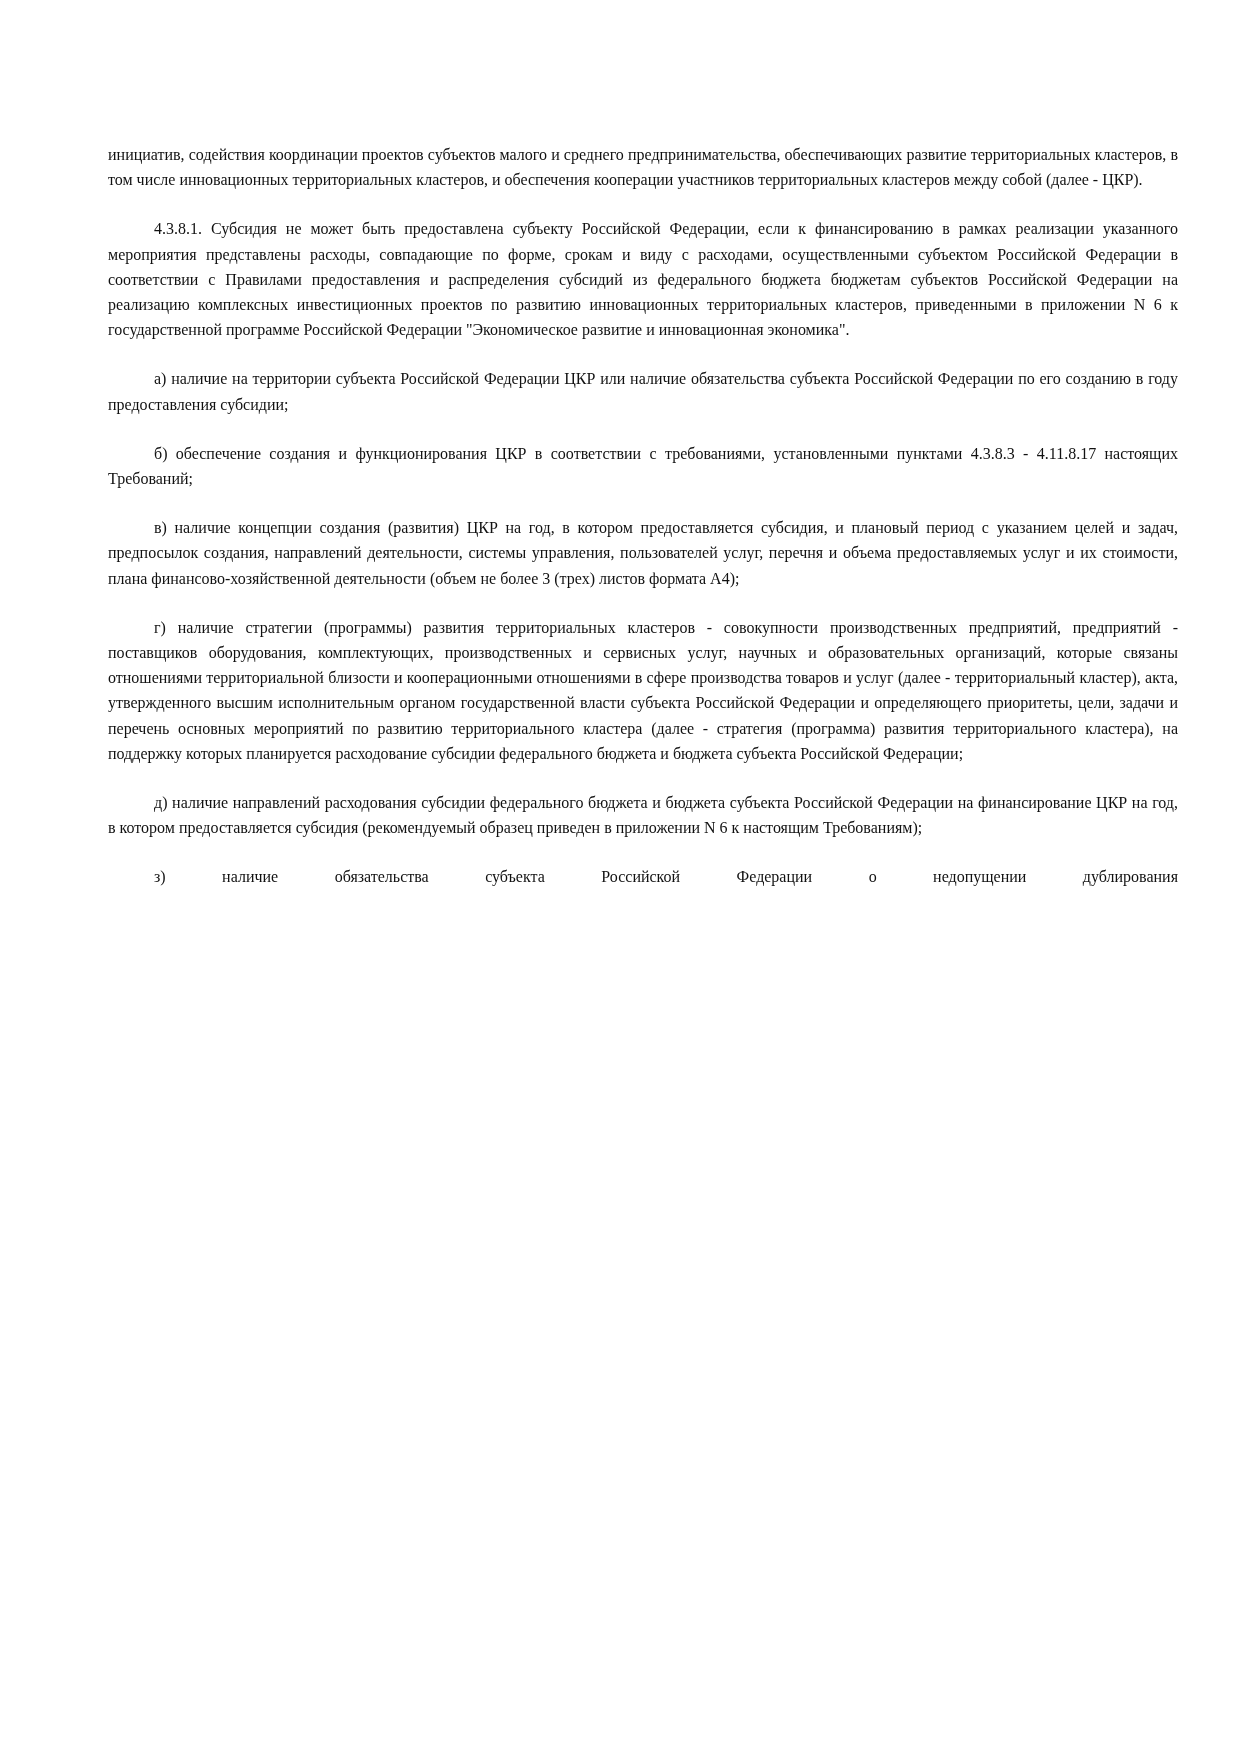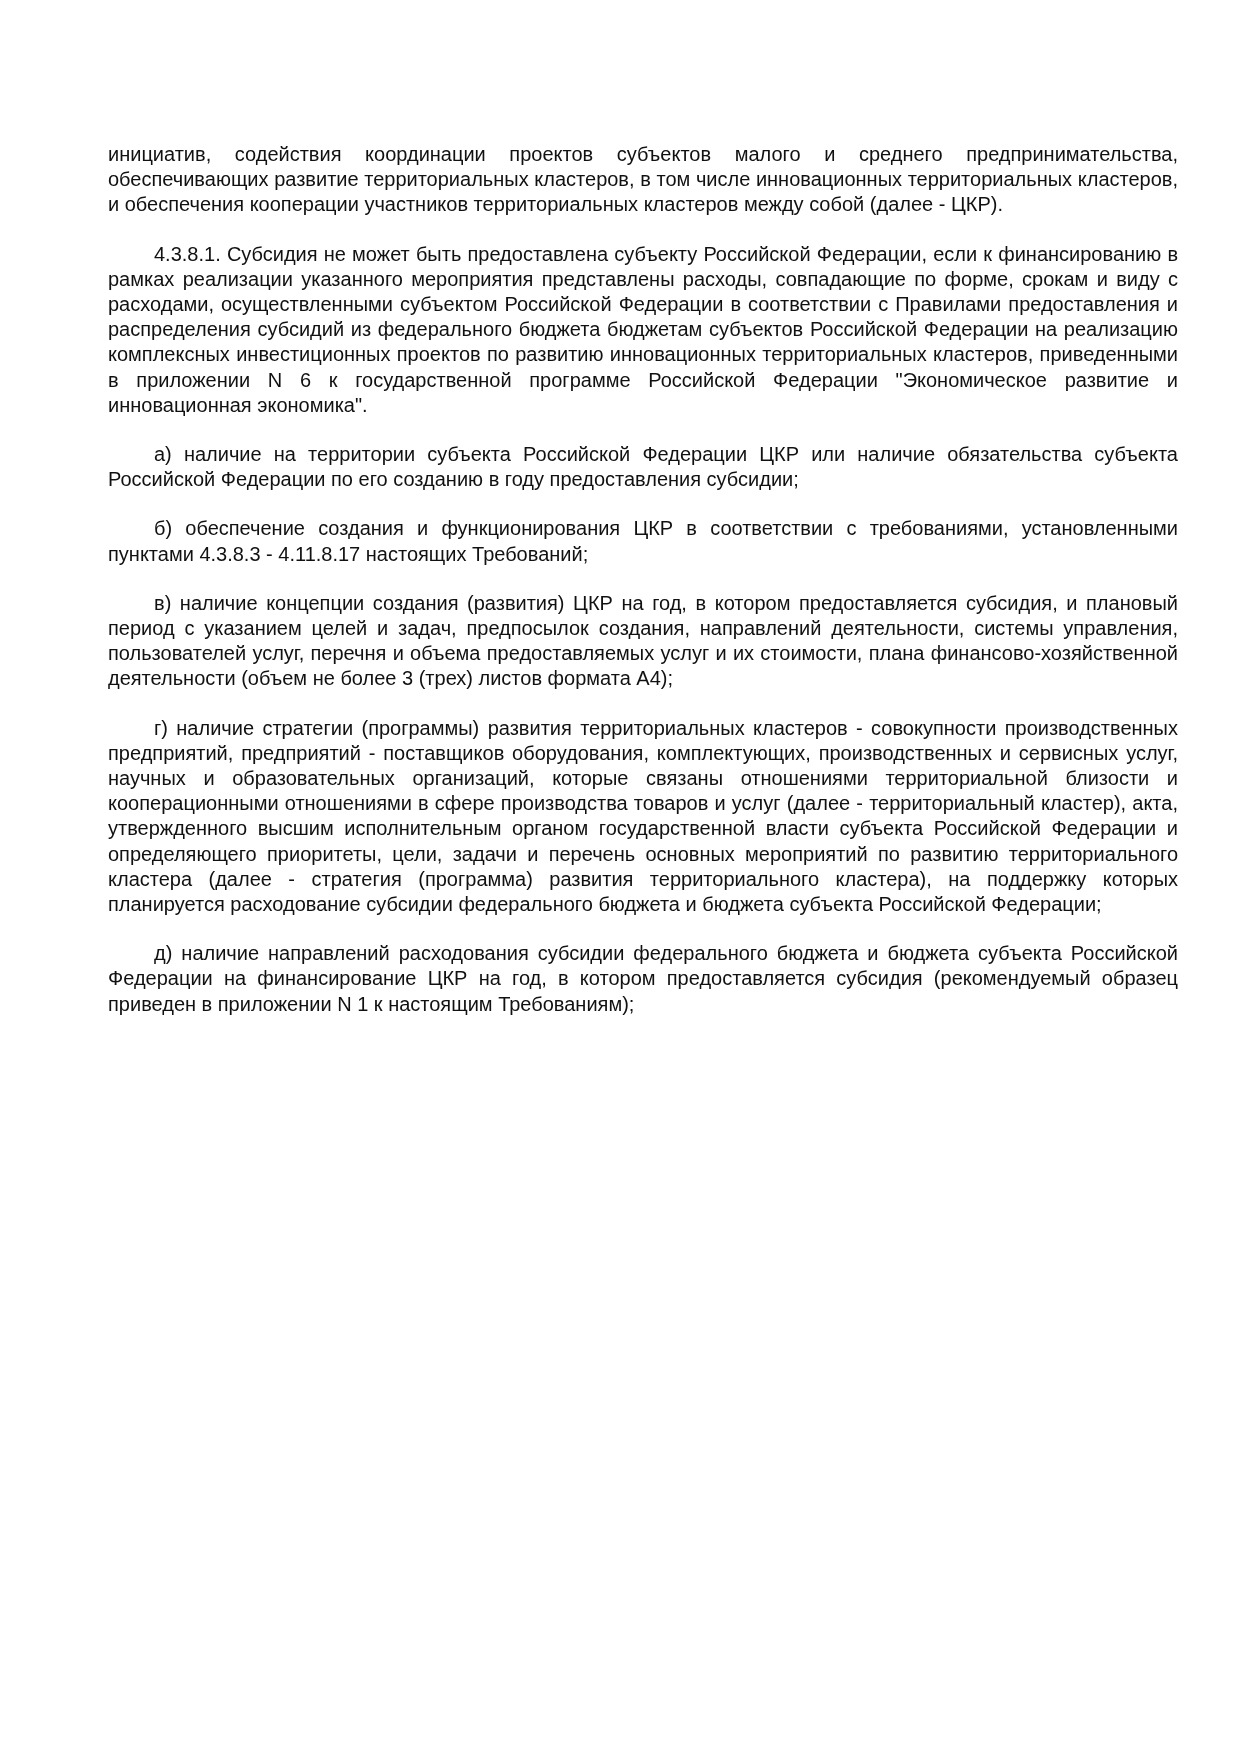--- a/index.html
+++ b/index.html
@@ -2,36 +2,37 @@
 <html><head>
 <meta charset="utf-8">
 <style>
   html, body { margin: 0; padding: 0; background: #ffffff; }
   body { width: 1240px; height: 1754px; position: relative; overflow: hidden; }
   .page {
     position: absolute;
     left: 108px;
     top: 142px;
     width: 1070px;
-    font-family: Liberation Sans, sans-serif;
-    font-size: 20px;
+    font-family: Liberation Serif, serif;
+    font-size: 16px;
     line-height: 25.2px;
     color: #111111;
   }
   .para {
     margin: 0 0 24px 0;
     text-align: justify;
     text-indent: 0;
   }
   .para.indent { text-indent: 46px; }
 </style>
 </head>
 <body>
 
 <div class="page">
   <p class="para">инициатив, содействия координации проектов субъектов малого и среднего предпринимательства, обеспечивающих развитие территориальных кластеров, в том числе инновационных территориальных кластеров, и обеспечения кооперации участников территориальных кластеров между собой (далее - ЦКР).</p>
   <p class="para indent">4.3.8.1. Субсидия не может быть предоставлена субъекту Российской Федерации, если к финансированию в рамках реализации указанного мероприятия представлены расходы, совпадающие по форме, срокам и виду с расходами, осуществленными субъектом Российской Федерации в соответствии с Правилами предоставления и распределения субсидий из федерального бюджета бюджетам субъектов Российской Федерации на реализацию комплексных инвестиционных проектов по развитию инновационных территориальных кластеров, приведенными в приложении N 6 к государственной программе Российской Федерации "Экономическое развитие и инновационная экономика".</p>
   <p class="para indent">а) наличие на территории субъекта Российской Федерации ЦКР или наличие обязательства субъекта Российской Федерации по его созданию в году предоставления субсидии;</p>
   <p class="para indent">б) обеспечение создания и функционирования ЦКР в соответствии с требованиями, установленными пунктами 4.3.8.3 - 4.11.8.17 настоящих Требований;</p>
   <p class="para indent">в) наличие концепции создания (развития) ЦКР на год, в котором предоставляется субсидия, и плановый период с указанием целей и задач, предпосылок создания, направлений деятельности, системы управления, пользователей услуг, перечня и объема предоставляемых услуг и их стоимости, плана финансово-хозяйственной деятельности (объем не более 3 (трех) листов формата А4);</p>
   <p class="para indent">г) наличие стратегии (программы) развития территориальных кластеров - совокупности производственных предприятий, предприятий - поставщиков оборудования, комплектующих, производственных и сервисных услуг, научных и образовательных организаций, которые связаны отношениями территориальной близости и кооперационными отношениями в сфере производства товаров и услуг (далее - территориальный кластер), акта, утвержденного высшим исполнительным органом государственной власти субъекта Российской Федерации и определяющего приоритеты, цели, задачи и перечень основных мероприятий по развитию территориального кластера (далее - стратегия (программа) развития территориального кластера), на поддержку которых планируется расходование субсидии федерального бюджета и бюджета субъекта Российской Федерации;</p>
-  <p class="para indent">д) наличие направлений расходования субсидии федерального бюджета и бюджета субъекта Российской Федерации на финансирование ЦКР на год, в котором предоставляется субсидия (рекомендуемый образец приведен в приложении N 1 к настоящим Требованиям);</p>
+  <p class="para indent">д) наличие направлений расходования субсидии федерального бюджета и бюджета субъекта Российской Федерации на финансирование ЦКР на год, в котором предоставляется субсидия (рекомендуемый образец приведен в приложении N 6 к настоящим Требованиям);</p>
+  <p class="para indent" style="text-align-last: justify;">з) наличие обязательства субъекта Российской Федерации о недопущении дублирования</p>
 </div>
 
 </body></html>

